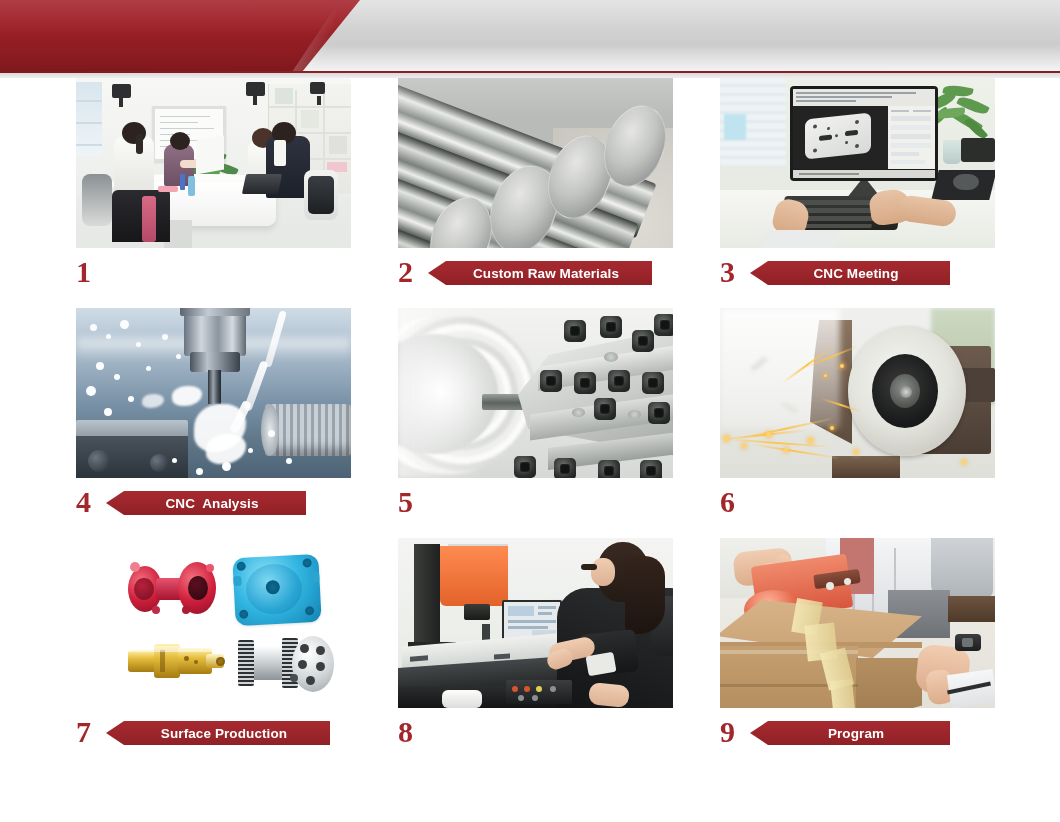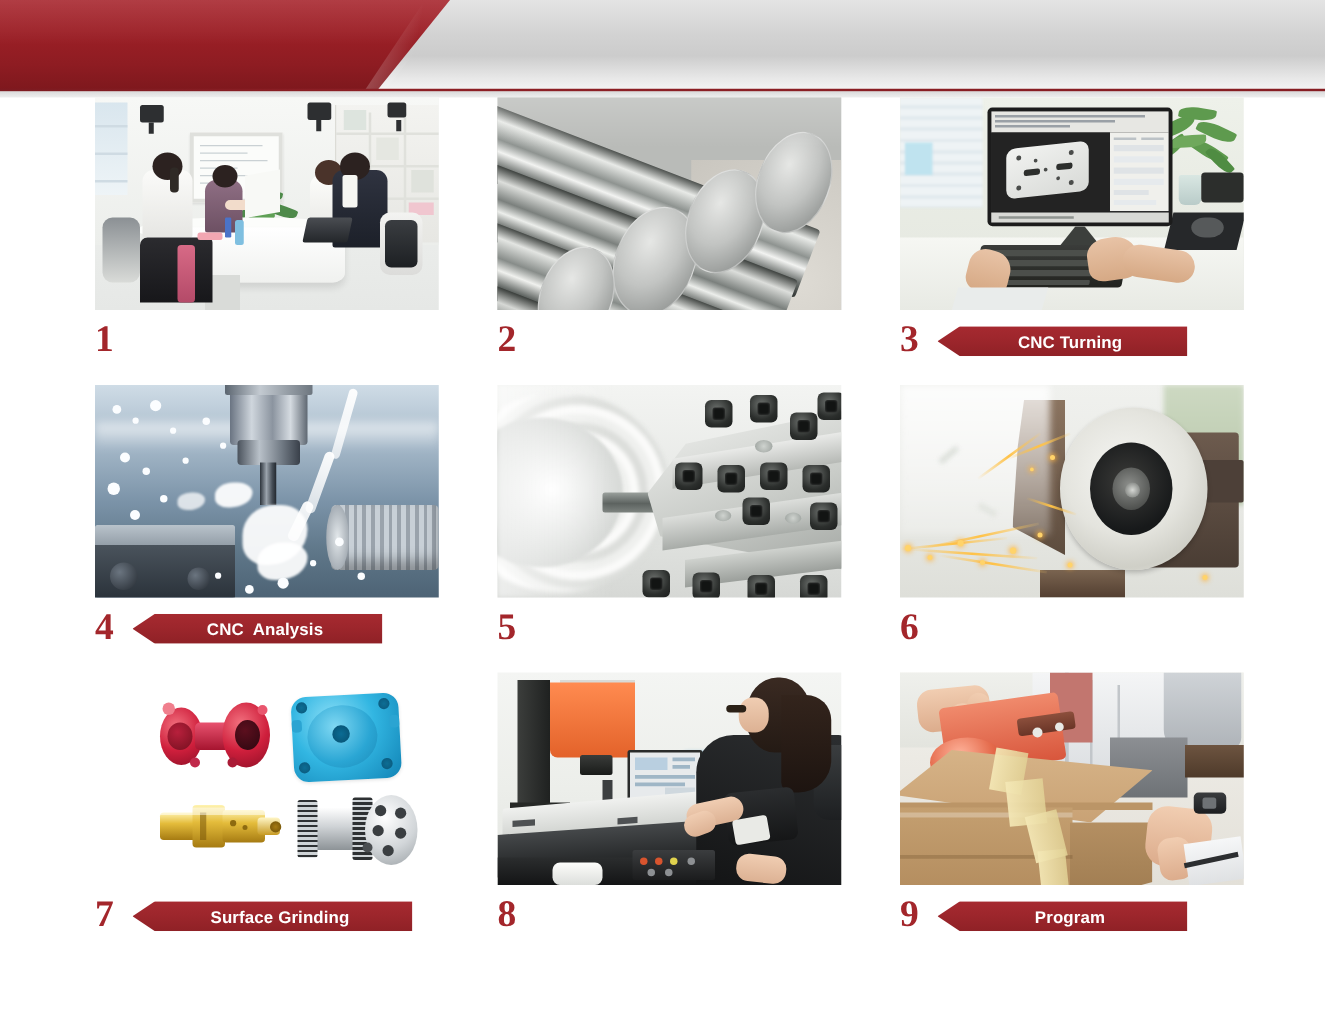--- a/index.html
+++ b/index.html
@@ -385,20 +385,23 @@
              transform:rotate(21deg);"></div>
         <div class="face" style="left:94px;top:86px;width:62px;height:88px;transform:rotate(21deg)"></div>
         <div class="face" style="left:152px;top:56px;width:58px;height:84px;transform:rotate(21deg)"></div>
         <div class="face" style="left:208px;top:26px;width:56px;height:82px;transform:rotate(21deg)"></div>
         <div class="face" style="left:34px;top:118px;width:56px;height:80px;transform:rotate(21deg)"></div>
         <div class="ab" style="left:0;top:0;width:275px;height:40px;
              background:linear-gradient(180deg,rgba(255,255,255,.22),rgba(255,255,255,0))"></div>
       </div>
       <div class="cap">
         <div class="num">2</div>
+        <div class="arrow w2">
+          <span>Custom Raw Materials</span>
+        </div>
       </div>
     </div>
 
     <div class="cell c2">
       <div class="photo p3">
         <div class="win blur1"></div>
         <div class="note blur1"></div>
         <div class="desk"></div>
         <div class="plant">
           <div class="leaf" style="left:4px;top:12px;width:32px;height:11px;transform:rotate(-22deg)"></div>
@@ -457,21 +460,21 @@
           <i style="left:4px;top:28px;width:88px;height:4px"></i>
         </div>
         <div class="hand" style="left:54px;top:122px;width:34px;height:34px;transform:rotate(14deg)"></div>
         <div class="hand" style="left:150px;top:112px;width:40px;height:34px;transform:rotate(-8deg)"></div>
         <div class="hand" style="left:178px;top:120px;width:58px;height:26px;border-radius:14px;transform:rotate(8deg)"></div>
         <div class="ab" style="left:44px;top:152px;width:72px;height:18px;background:#e9eceb;transform:skewX(-16deg)"></div>
       </div>
       <div class="cap">
         <div class="num">3</div>
         <div class="arrow">
-          <span>CNC Turning</span>
+          <span>CNC Meeting</span>
         </div>
       </div>
     </div>
   </div>
 
   <div class="row">
 
     <div class="cell c0">
       <div class="photo p4">
         <div class="hl"></div>
@@ -649,21 +652,21 @@
           <div class="ab" style="left:78px;top:10px;width:9px;height:9px;border-radius:50%;background:#3a3e41"></div>
           <div class="ab" style="left:60px;top:24px;width:9px;height:9px;border-radius:50%;background:#3a3e41"></div>
           <div class="ab" style="left:78px;top:26px;width:9px;height:9px;border-radius:50%;background:#3a3e41"></div>
           <div class="ab" style="left:68px;top:40px;width:9px;height:9px;border-radius:50%;background:#3a3e41"></div>
           <div class="ab" style="left:52px;top:38px;width:8px;height:8px;border-radius:50%;background:#4a4e51"></div>
         </div>
       </div>
       <div class="cap">
         <div class="num">7</div>
         <div class="arrow w2">
-          <span>Surface Grinding</span>
+          <span>Surface Production</span>
         </div>
       </div>
     </div>
 
     <div class="cell c1">
       <div class="photo p8">
         <div class="col"></div>
         <div class="colfoot"></div>
         <div class="head"></div>
         <div class="orng"></div>

